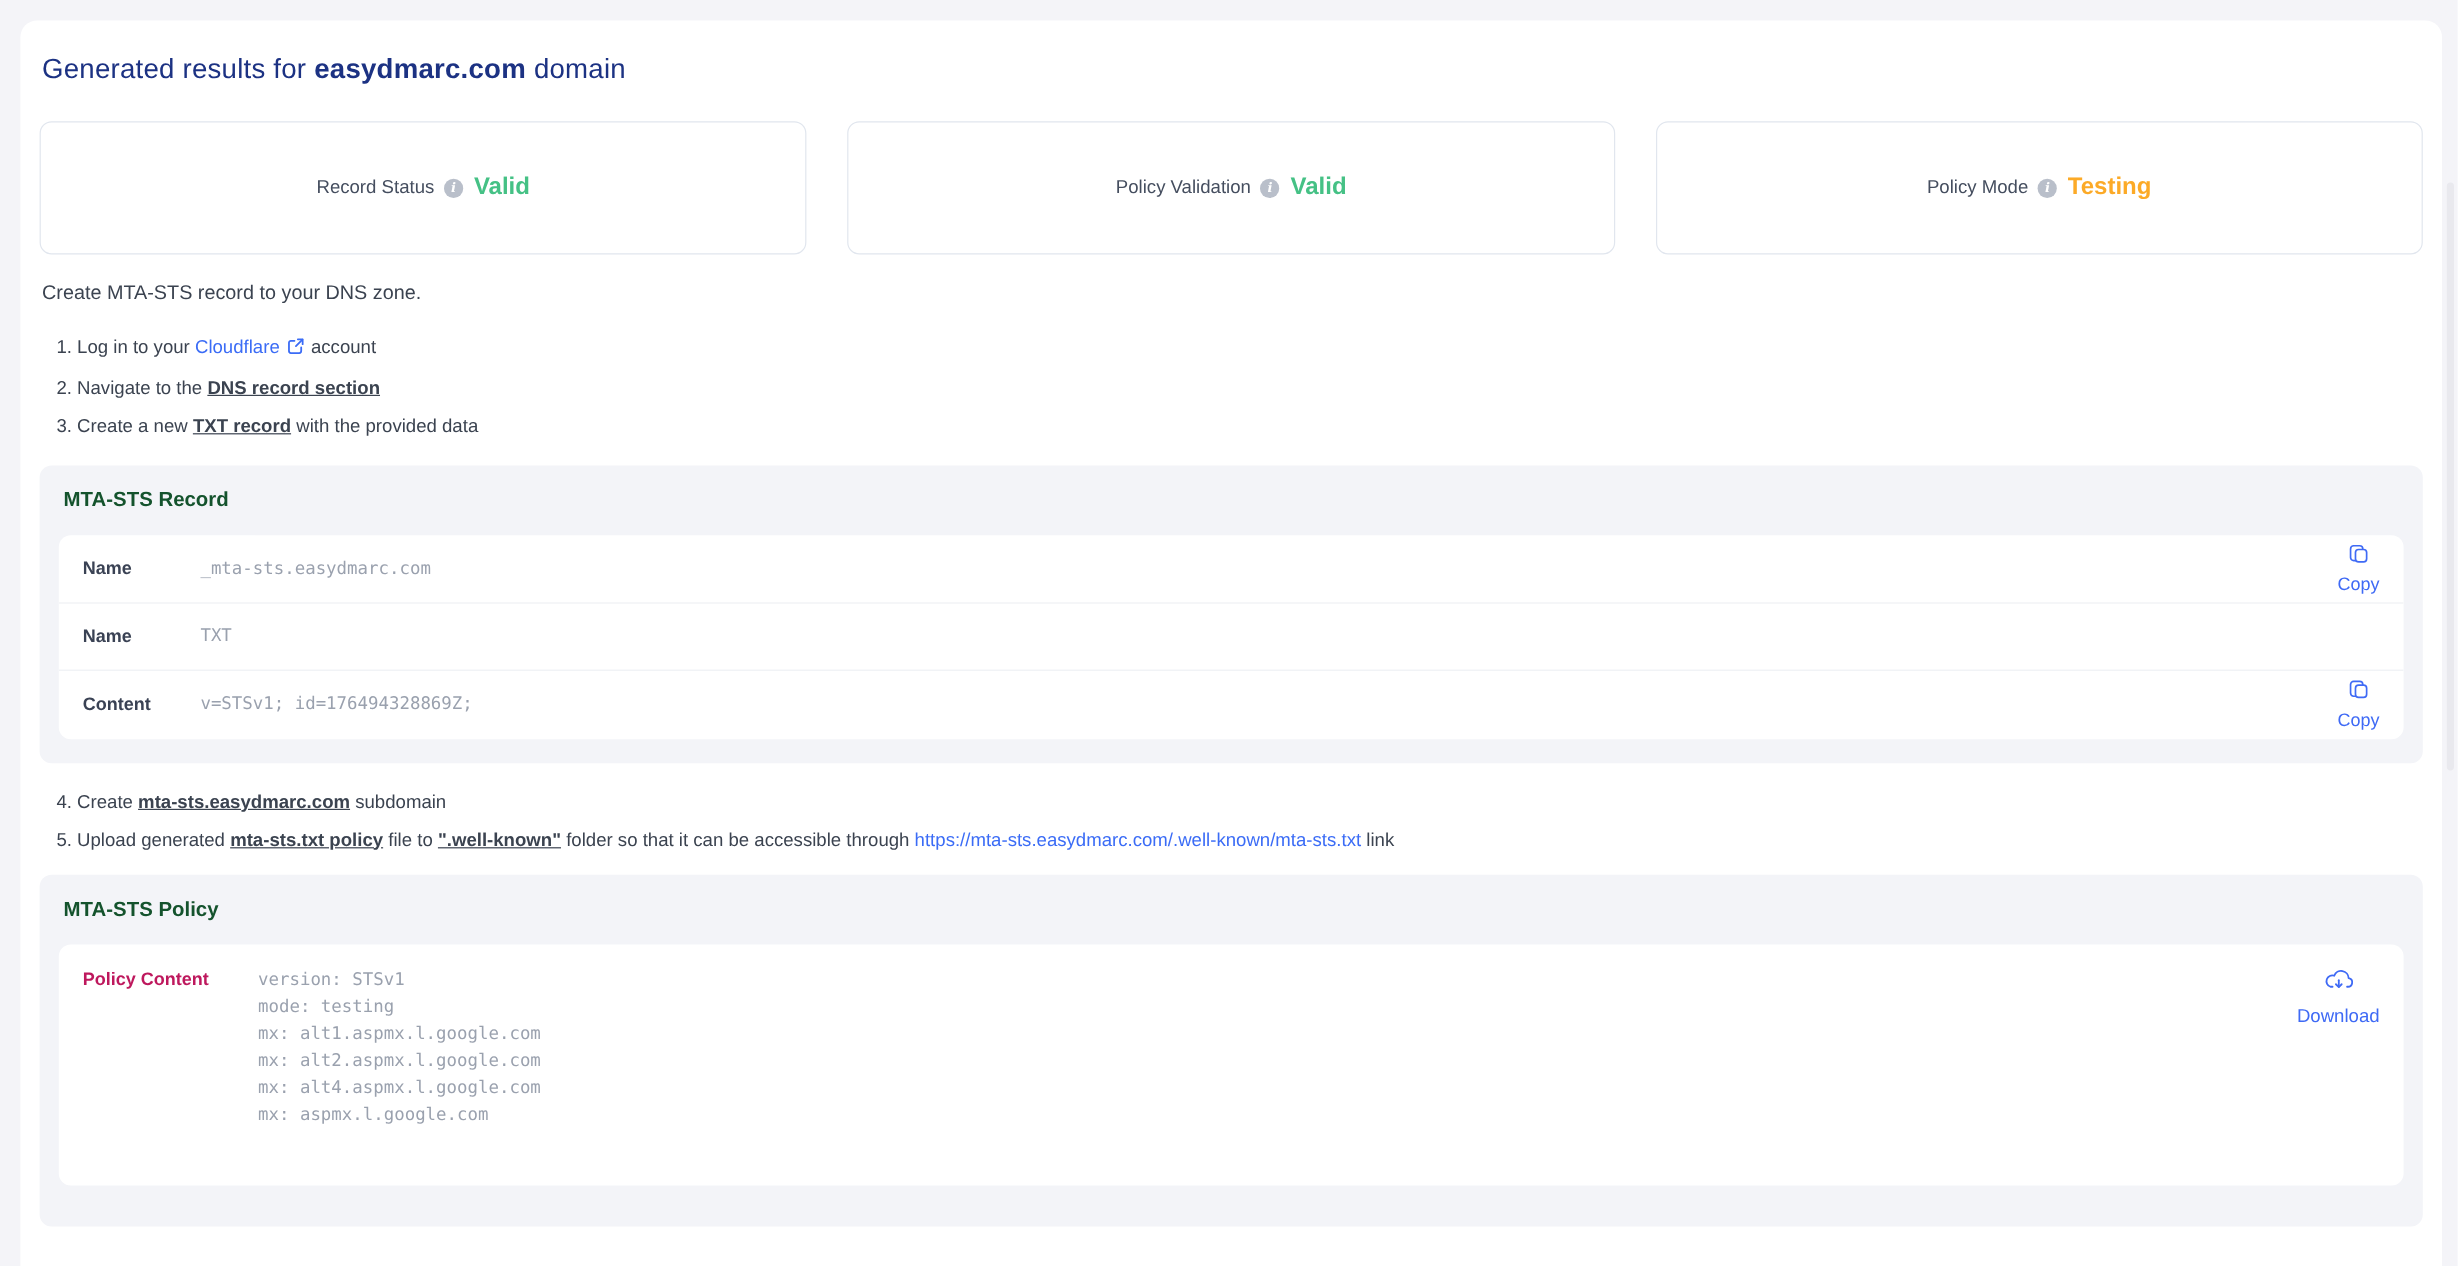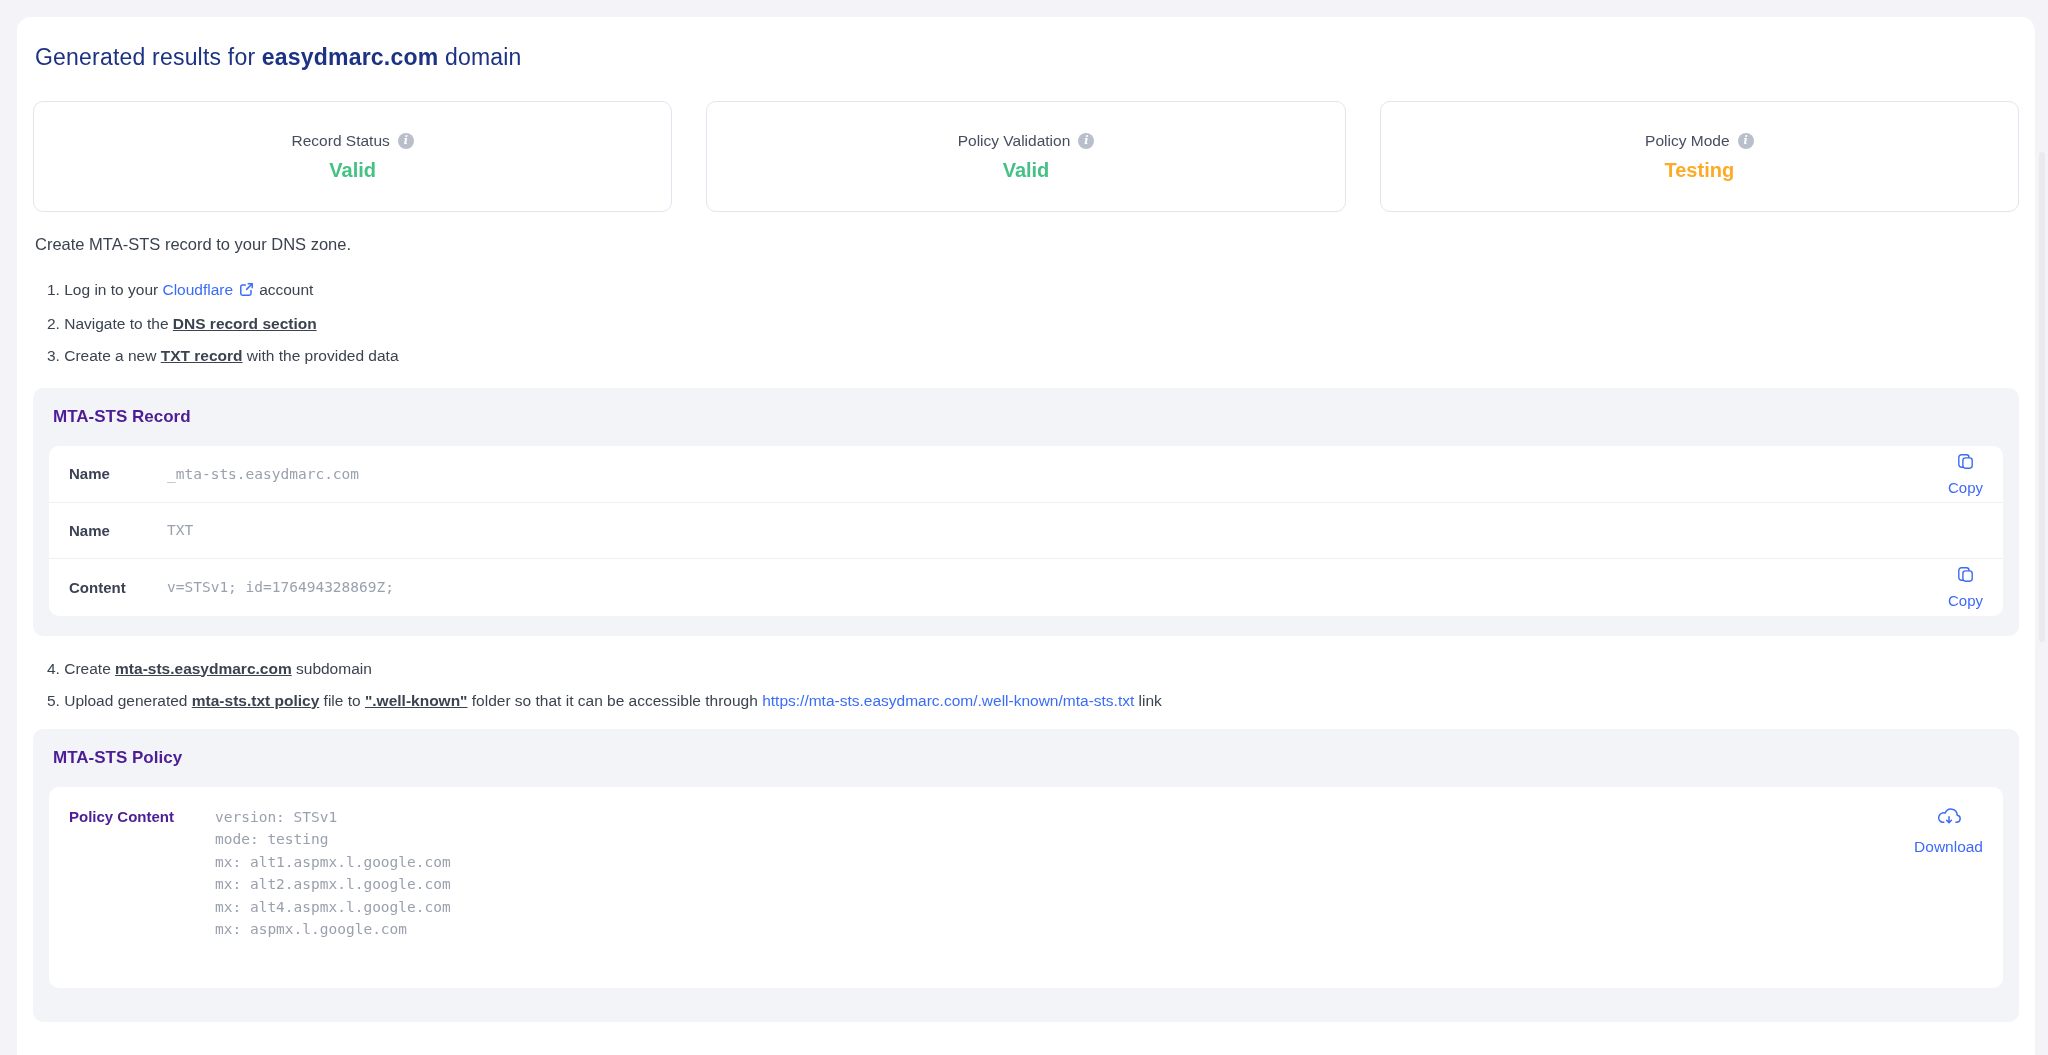--- a/index.html
+++ b/index.html
@@ -26,21 +26,21 @@
   }
   .page-title .bold { font-weight:700; }
 
   
   .cards-row { display:flex; gap:34px; margin-bottom:23px; }
   .status-card {
     flex:1; height:111px;
     background:#fff;
     border:1px solid #e1e6ee;
     border-radius:10px;
-    display:flex; flex-direction:column;
+    display:flex; 
     align-items:center; justify-content:center;
     gap:9px;
     text-align:right;
   }
   .status-label-row { display:flex; align-items:center; gap:8px; font-size:15.5px; color:#454e5f; }
   .info-icon {
     width:16px; height:16px; border-radius:50%;
     background:#b9bfca; color:#ffffff;
     display:inline-flex; align-items:center; justify-content:center;
     font:italic 700 11px "DejaVu Serif", serif;
@@ -58,21 +58,21 @@
   .link { color:#3b6cf6; cursor:pointer; }
   .ext-icon { color:#3b6cf6; margin:0 5px 0 6px; display:inline-block; vertical-align:-2px; }
 
   
   .panel {
     background:#f3f4f8;
     border-radius:10px;
     padding:16px 16px 20px 16px;
     margin-bottom:23px;
   }
-  .panel-title { margin:3px 0 19px 4px; font-size:17px; font-weight:700; color:#4c1d95; }
+  .panel-title { margin:3px 0 19px 4px; font-size:17px; font-weight:700; color:#14532d; }
 
   .table { background:#fff; border-radius:10px; overflow:hidden; }
   .trow {
     display:flex; align-items:center;
     height:56.5px; padding:0 20px;
     border-bottom:1px solid #eef0f4;
   }
   .trow:last-child { border-bottom:none; }
   .tlabel { width:98px; flex:none; font-size:15px; font-weight:700; color:#3a4254; }
   .tvalue { flex:1; font-family:"DejaVu Sans Mono", monospace; font-size:14.5px; color:#9aa1ae; }
@@ -82,21 +82,21 @@
     color:#3f6af5; font-size:15px; font-family:inherit; padding:0;flex-direction:column;
   }
 
   .policy-panel { padding-bottom:34px; margin-bottom:0; }
   .policy-box {
     background:#fff; border-radius:10px;
     min-height:201px;
     padding:19px 20px 16px 20px;
     display:flex; align-items:flex-start;
   }
-  .policy-label { width:146px; flex:none; font-size:15px; font-weight:700; color:#4c1d95; line-height:22.5px; }
+  .policy-label { width:146px; flex:none; font-size:15px; font-weight:700; color:#be185d; line-height:22.5px; }
   .policy-lines { flex:1; font-family:"DejaVu Sans Mono", monospace; font-size:14.5px; color:#9aa1ae; line-height:22.5px; }
   .download-btn { font-size:15.5px; margin-top:1px; }
 
   .scrollbar-thumb {
     position:absolute; right:3px; top:152px;
     width:6px; height:490px;
     border-radius:3px;
     background:#e9e9ee;
   }
 </style>

